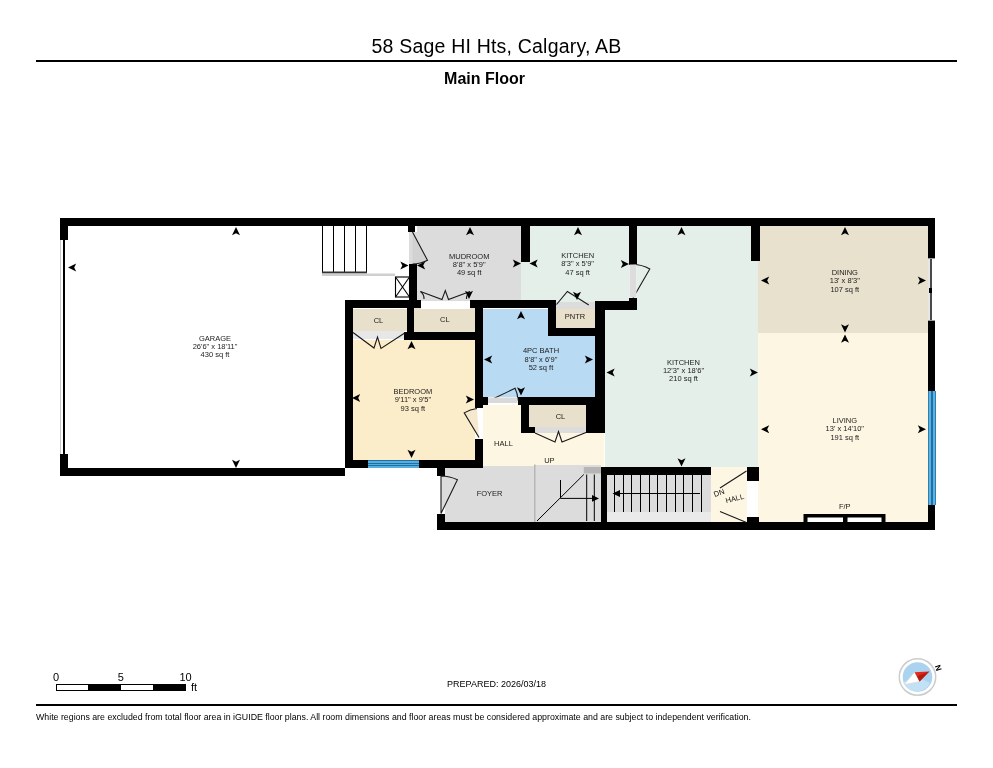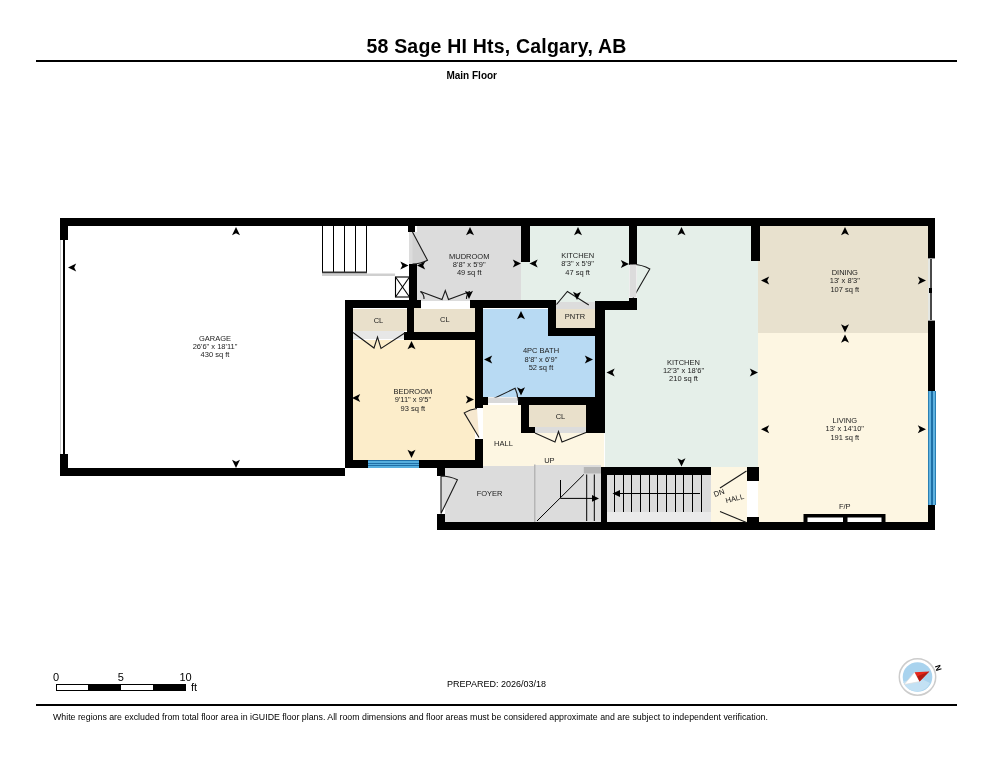--- a/index.html
+++ b/index.html
@@ -4,23 +4,23 @@
 <style>
   html,body{margin:0;padding:0;background:#fff;}
   #page{position:relative;width:993px;height:768px;background:#fff;overflow:hidden;
         font-family:"Liberation Sans", sans-serif;}
   .abs{position:absolute;}
 </style>
 </head>
 <body>
 <div id="page">
 
-  <div class="abs" style="left:0;top:34.5px;width:993px;text-align:center;font-size:19.5px;font-weight:bold;color:#000;letter-spacing:0.2px;">58 Sage HI Hts, Calgary, AB</div>
+  <div class="abs" style="left:0;top:34.5px;width:993px;text-align:center;font-size:19.5px;font-weight:normal;color:#000;letter-spacing:0.2px;">58 Sage HI Hts, Calgary, AB</div>
   <div class="abs" style="left:36px;top:59.5px;width:921px;height:2.4px;background:#000;"></div>
-  <div class="abs" style="left:0;top:69.5px;width:497px;text-align:right;font-size:10px;font-weight:bold;color:#000;">Main Floor</div>
+  <div class="abs" style="left:0;top:69.5px;width:497px;text-align:right;font-size:16px;font-weight:bold;color:#000;padding-left:28px;">Main Floor</div>
 
   <svg class="abs" style="left:0;top:0;" width="993" height="768" viewBox="0 0 993 768">
     <g shape-rendering="crispEdges">
 
       <rect x="416.5" y="225.5" width="104" height="75" fill="#dcdcdc"></rect>
       <rect x="409" y="232" width="7.5" height="32" fill="#dcdcdc"></rect>
       <rect x="414" y="300.5" width="61" height="31" fill="#e9e0cb"></rect>
       <rect x="420.5" y="300.5" width="49.5" height="8" fill="#ffffff"></rect>
       <rect x="353" y="308.5" width="53.5" height="22.5" fill="#e9e0cb"></rect>
       <rect x="353" y="331" width="51" height="7.5" fill="#e7e7e7"></rect>
@@ -276,14 +276,14 @@
       <circle cx="917.5" cy="677" r="14.8" fill="#a9d3ee"></circle>
       <path d="M 903,682 A 14.8,14.8 0 0 0 930,683 L 917.5,677 Z" fill="#c3e1f4"></path>
       <polygon points="904.2,684.5 914.6,672.2 919.6,681.6" fill="#fff" stroke="#dcdcdc" stroke-width="0.7"></polygon>
       <polygon points="929.3,671.6 914.6,672.2 919.6,681.6" fill="#e6261b"></polygon>
       <polygon points="929.3,671.6 917.2,676.2 919.6,681.6" fill="#b01b12"></polygon>
       <text x="938.6" y="670.8" text-anchor="middle" font-family="Liberation Sans, sans-serif" font-size="8" font-weight="bold" fill="#000" transform="rotate(72 938.6 667.7)">N</text>
     </g>
   </svg>
 
   <div class="abs" style="left:36px;top:703.5px;width:921px;height:2.4px;background:#000;"></div>
-  <div class="abs" style="left:36px;top:711.5px;font-size:8.8px;color:#000;margin-left:17px;">White regions are excluded from total floor area in iGUIDE floor plans. All room dimensions and floor areas must be considered approximate and are subject to independent verification.</div>
+  <div class="abs" style="left:36px;top:711.5px;font-size:8.8px;color:#000;">White regions are excluded from total floor area in iGUIDE floor plans. All room dimensions and floor areas must be considered approximate and are subject to independent verification.</div>
 </div>
 
 </body></html>

